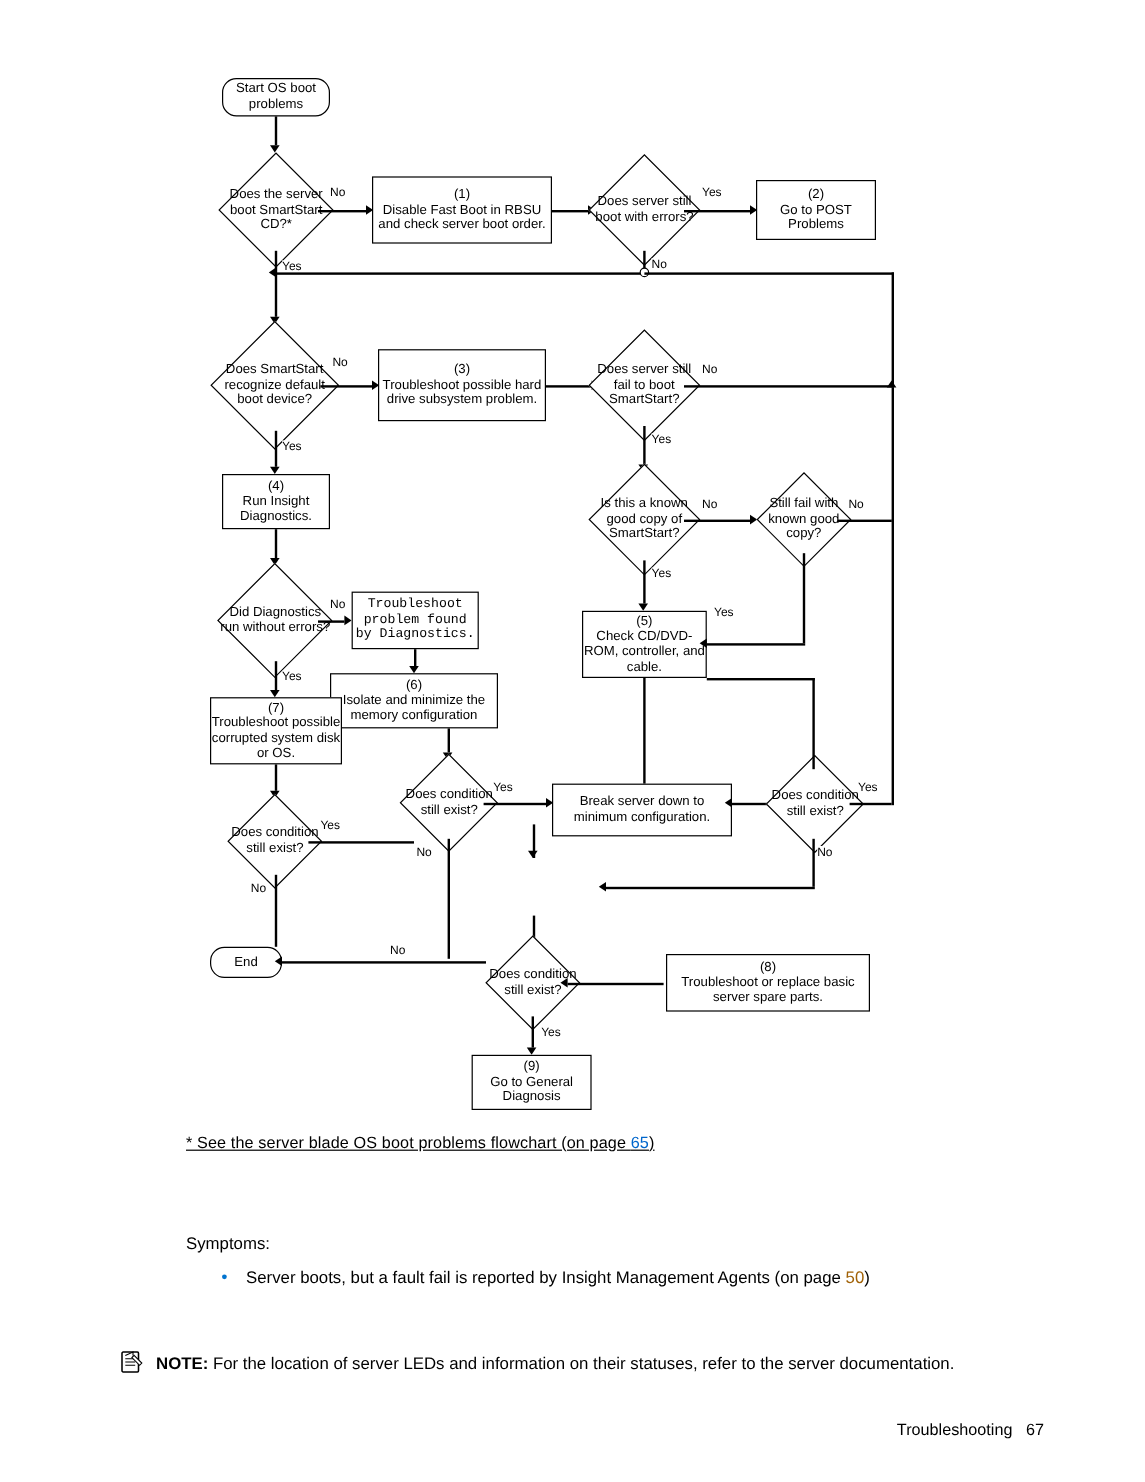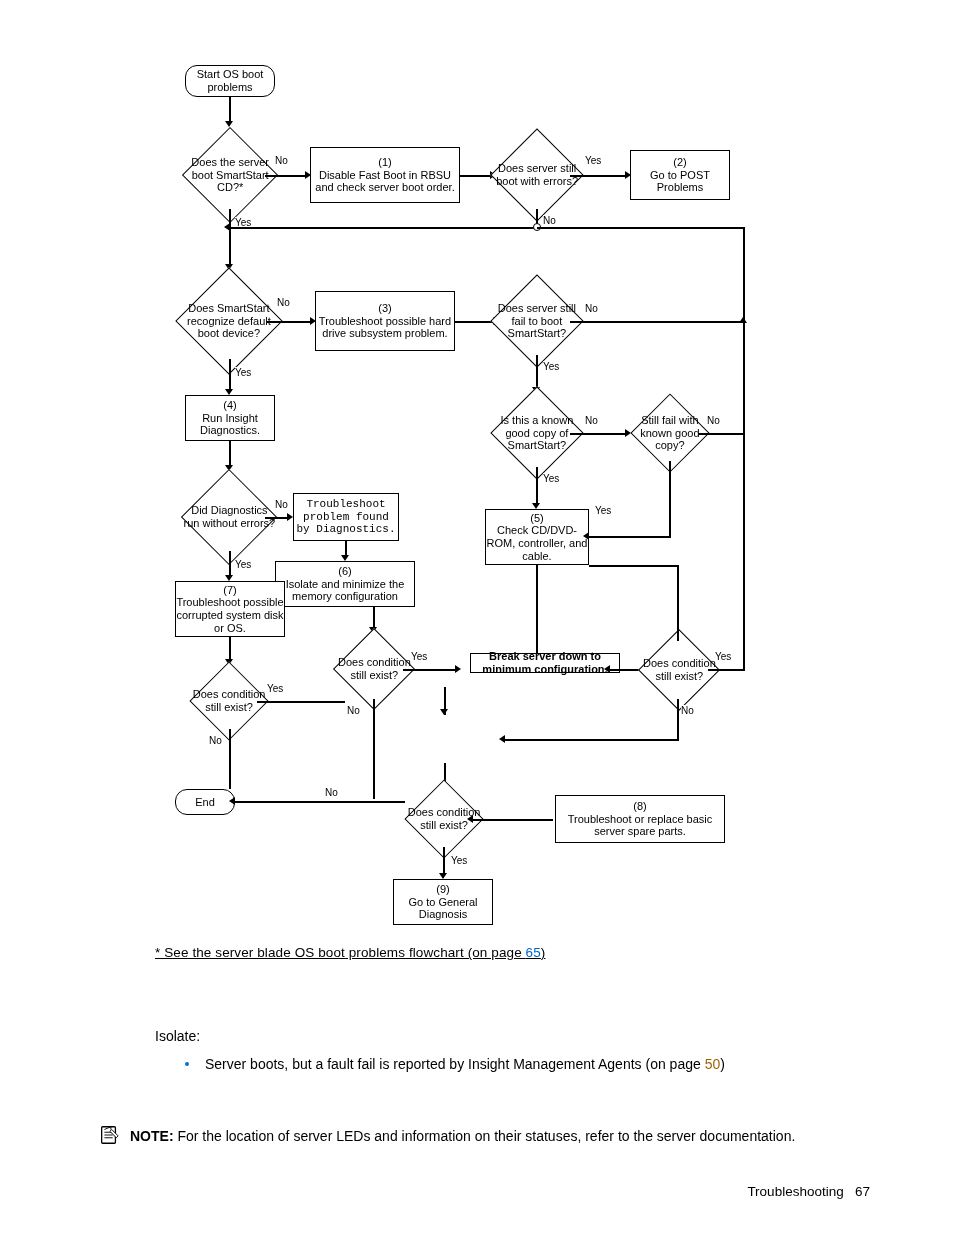--- a/index.html
+++ b/index.html
@@ -260,21 +260,21 @@
 
     <div class="node decision" style="left:190px; top:575px; width:58px; height:58px;">
         <div class="inner">Does condition still exist?</div>
       </div>
     <div class="lbl" style="left:256px; top:586px;">Yes</div>
     <div class="lbl" style="left:192px; top:640px;">No</div>
 
     <div class="arrow-line" style="left:248px; top:604px; width:52px; height:2px;"></div>
     <div class="arrow-head ah-right" style="left:300px; top:600px;"></div>
 
-    <div class="node process" style="left:315px; top:588px; width:150px; height:20px;font-weight:bold;">Break server down to minimum configuration.</div>
+    <div class="node process" style="left:305px; top:588px; width:150px; height:44px;">Break server down to minimum configuration.</div>
 
     <div class="arrow-line" style="left:381px; top:500px; width:2px; height:88px;"></div>
 
     <div class="arrow-line" style="left:455px; top:604px; width:35px; height:2px;"></div>
     <div class="arrow-head ah-left" style="left:449px; top:600px;"></div>
 
     <div class="node decision" style="left:495px; top:576px; width:58px; height:58px;">
         <div class="inner">Does condition still exist?</div>
       </div>
     <div class="lbl" style="left:560px; top:586px;">Yes</div>
@@ -333,21 +333,21 @@
     <div class="node process" style="left:238px; top:814px; width:100px; height:46px; white-space:pre-line;">(9)
 Go to General Diagnosis</div>
 
   </div>
 
   <div class="footnote">
     <span>* See the server blade OS boot problems flowchart (on page </span><span class="link">65</span><span>)</span>
   </div>
 
 
-  <div class="symptoms-label">Isolate:</div>
+  <div class="symptoms-label">Symptoms:</div>
 
   <div class="bullets">
     <div class="bullet-row">
       <div class="bullet-dot"></div>
       <span>Server boots, but a fault fail is reported by Insight Management Agents (on page </span><span class="link">50</span><span>)</span>
     </div>
   </div>
 
   <div class="note-block">
     <svg class="note-icon" viewBox="0 0 24 24">

